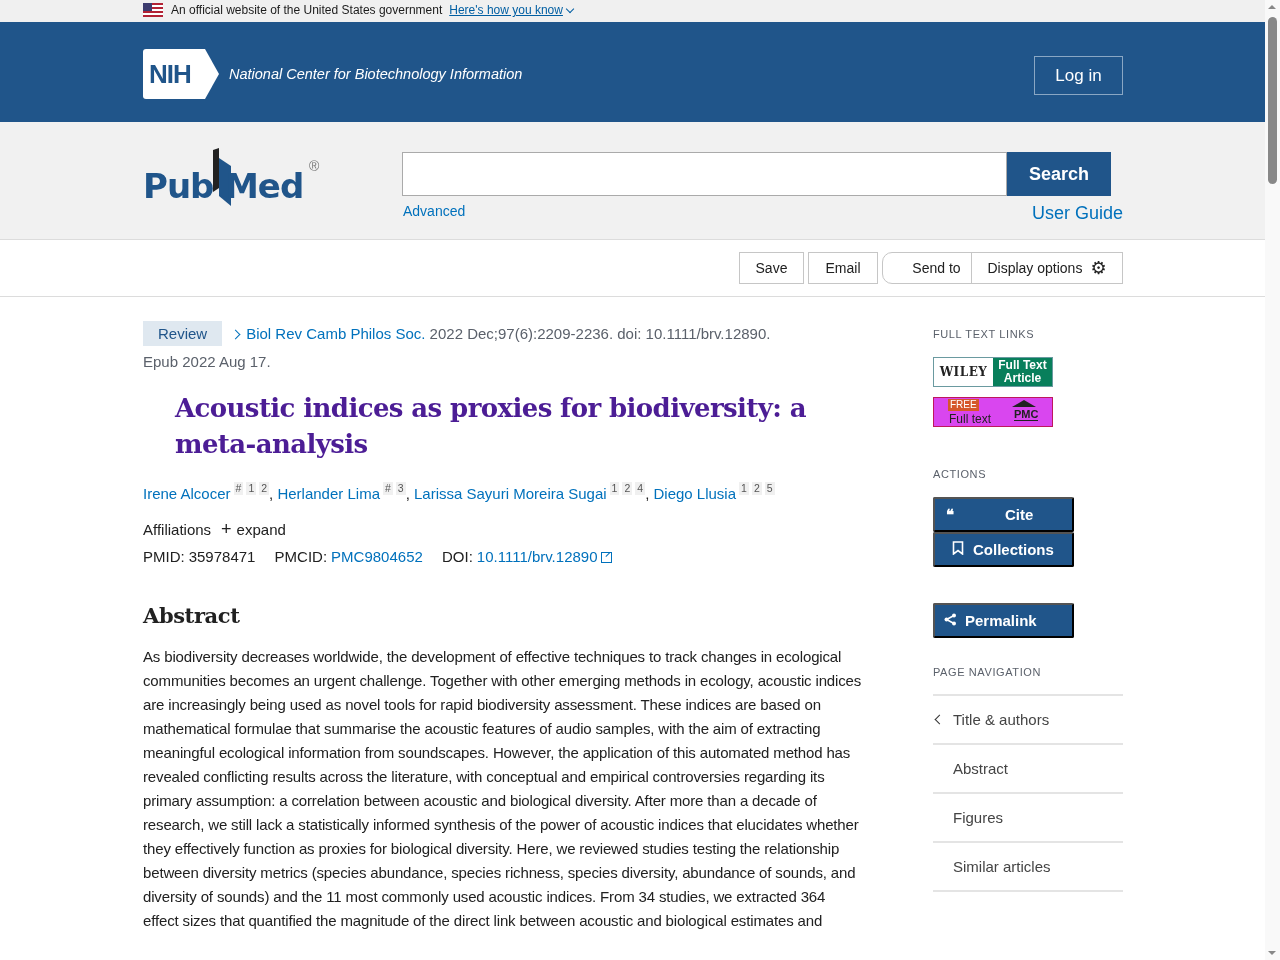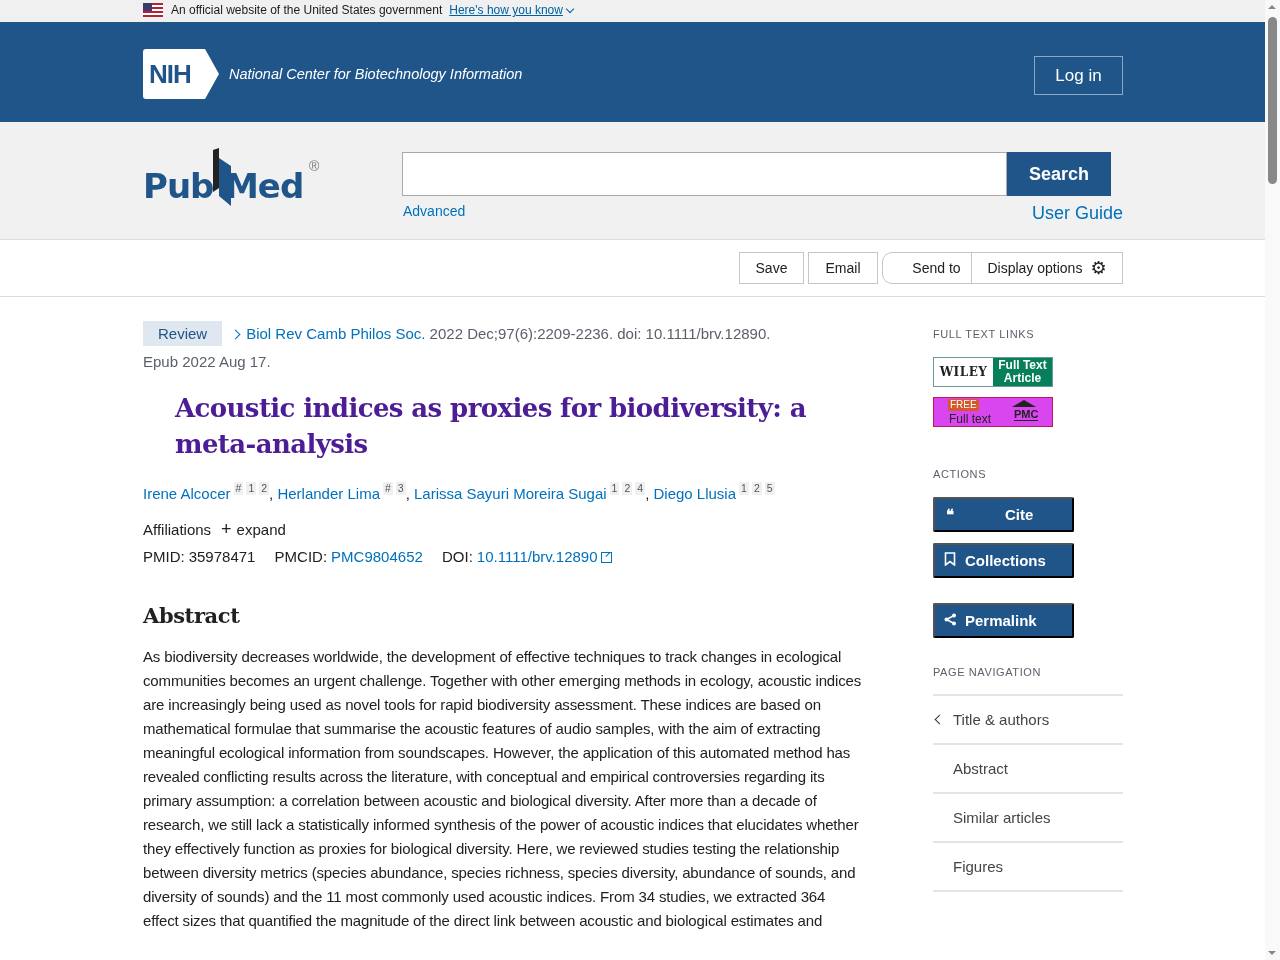--- a/index.html
+++ b/index.html
@@ -181,21 +181,21 @@
       <span class="pmc-roof"></span>
       <span class="pmc-txt">PMC</span>
     </span>
   </a>
 
   <div class="side-h act-head">ACTIONS</div>
   <button class="act-btn" style="top:177px;">
     <span class="ic">❝</span>
     <span style="margin-left:40px;">Cite</span>
   </button>
-  <button class="act-btn" style="top:223px;">
+  <button class="act-btn" style="top:212px;padding-left:8px;">
     <span class="ic">
       <svg width="12" height="14" viewBox="0 0 12 14">
           <path d="M1.5 1 H10.5 V13 L6 9.5 L1.5 13 Z" fill="none" stroke="#fff" stroke-width="1.6"></path>
         </svg>
     </span>
     <span>Collections</span>
   </button>
   <button class="act-btn" style="top:283px;">
     <span class="ic">
       <svg width="13" height="13" viewBox="0 0 13 13">
@@ -211,24 +211,24 @@
   <div class="side-h nav-head">PAGE NAVIGATION</div>
   <nav class="nav-list">
     <a class="nav-item">
         <span class="chev-l"></span>
         <span>Title &amp; authors</span>
       </a>
     <a class="nav-item">
         <span>Abstract</span>
       </a>
     <a class="nav-item">
+        <span>Figures</span>
+      </a>
+    <a class="nav-item">
         <span>Similar articles</span>
-      </a>
-    <a class="nav-item">
-        <span>Figures</span>
       </a>
     <div class="nav-item" style="height:20px;"></div>
   </nav>
 </aside>
 
 <div class="scrollbar">
   <span class="sb-up"></span>
   <span class="sb-thumb"></span>
   <span class="sb-down"></span>
 </div>

